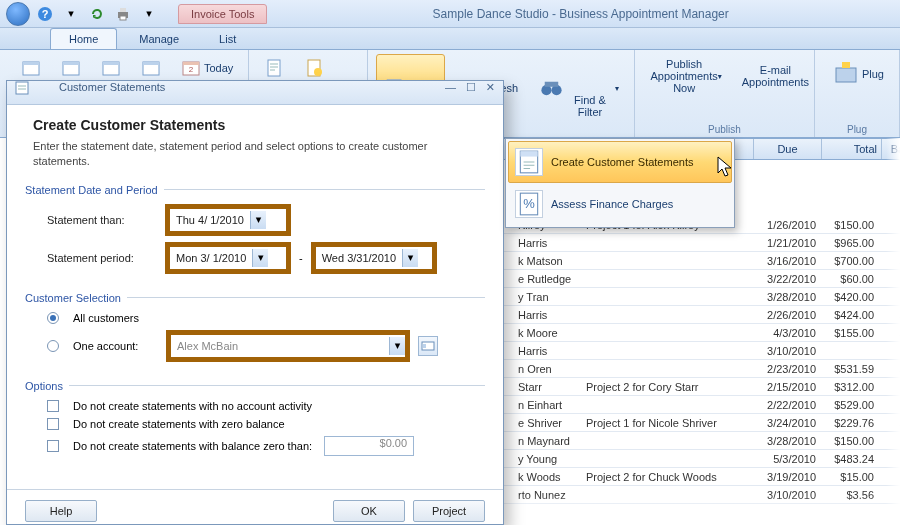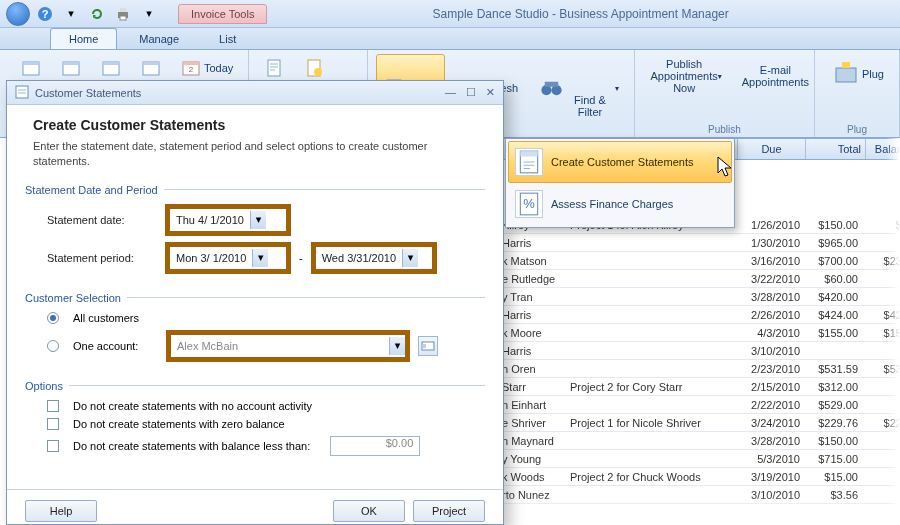--- a/index.html
+++ b/index.html
@@ -31,27 +31,27 @@
   .dropdown-popup { position: absolute; left: 505px; top: 138px; width: 230px; background: #f5f7fa; border: 1px solid #8a9fb9; box-shadow: 3px 4px 8px rgba(0,0,0,0.25); padding: 2px; z-index: 200; }
   .dd-item { display: flex; align-items: center; gap: 8px; padding: 6px 6px; border: 1px solid transparent; border-radius: 2px; color: #1a3e6f; }
   .dd-item.highlight { background: linear-gradient(#fff1c0,#ffd974,#ffc65a); border: 1px solid #dba748; color: #3a2a00; }
   .dd-icon { width: 28px; height: 28px; display: flex; align-items: center; justify-content: center; background: #fff; border: 1px solid #c3d0e0; }
 
   .cursor { position: absolute; left: 717px; top: 156px; z-index: 300; }
 
   .grid-wrap { position: absolute; left: 0; right: 0; top: 138px; bottom: 0; background: #fff; }
   .grid-head { display: flex; height: 22px; background: linear-gradient(#eaf2fb,#d2e2f5); border-top: 1px solid #8aabd2; border-bottom: 1px solid #8aabd2; }
   .gh { border-right: 1px solid #a9c1dd; color: #1a3e6f; font-size: 11px; display: flex; align-items: center; justify-content: center; padding: 0 4px; white-space: nowrap; overflow: hidden; }
-  .col-cust{width:68px;} .col-proj{width:168px;} .col-due{width:68px;justify-content:center;} .col-total{width:60px;justify-content:flex-end;} .col-bal{width:42px;justify-content:flex-end;}
+  .col-cust{width:68px;margin-left:16px;} .col-proj{width:168px;} .col-due{width:68px;justify-content:center;} .col-total{width:60px;justify-content:flex-end;} .col-bal{width:42px;justify-content:flex-end;}
   .grid-rows { }
   .gr { display: flex; height: 18px; border-bottom: 1px solid #e2e9f2; font-size: 11px; color: #333; }
   .gc { overflow: hidden; white-space: nowrap; display: flex; align-items: center; } 
 
   .dialog { position: absolute; left: 6px; top: 80px; width: 498px; height: 445px; background: #fff; border: 1px solid #7b98bb; box-shadow: 6px 8px 14px rgba(0,0,0,0.25); z-index: 100; display: flex; flex-direction: column; }
-  .dlg-title { height: 24px; background: linear-gradient(#e9f1fb,#d7e5f5); display: flex; align-items: center; padding: 0 8px; color: #3c5a80; border-bottom: 1px solid #b4c8df; }
+  .dlg-title { height: 24px; background: linear-gradient(#e9f1fb,#d7e5f5); display: flex; align-items: flex-start; padding: 0 8px; color: #3c5a80; border-bottom: 1px solid #b4c8df; gap: 24px; }
   .dlg-title-spacer { flex: 1; }
   .dlg-title-btns { display: flex; gap: 10px; color: #4a6a90; }
   .dlg-head { padding: 12px 26px 8px; }
   .dlg-head h2 { font-size: 14px; font-weight: bold; color: #222; margin-bottom: 6px; }
   .dlg-head p { font-size: 11px; color: #444; line-height: 1.4; }
   .fieldset { margin: 6px 18px; }
   .legend { color: #2d55a5; font-size: 11px; display: flex; align-items: center; gap: 6px; margin-bottom: 8px; }
   .legend::after { content: ""; flex: 1; height: 1px; background: #c8d4e2; }
   .frow { display: flex; align-items: center; margin: 6px 0 6px 22px; gap: 8px; }
   .flabel { width: 110px; color: #222; }
@@ -268,21 +268,21 @@
         <div class="gr" style="padding-left: 8px;">
           <div class="gc col-cust">Kilroy</div>
           <div class="gc col-proj">Project 1 for Alex Kilroy</div>
           <div class="gc col-due" style="justify-content:flex-end;padding-right:6px;">1/26/2010</div>
           <div class="gc col-total" style="justify-content:flex-end;padding-right:8px;">$150.00</div>
           <div class="gc col-bal" style="justify-content:flex-end;">$0</div>
         </div>
         <div class="gr" style="padding-left: 8px;">
           <div class="gc col-cust">Harris</div>
           <div class="gc col-proj"></div>
-          <div class="gc col-due" style="justify-content:flex-end;padding-right:6px;">1/30/2010</div>
+          <div class="gc col-due" style="justify-content:flex-end;padding-right:6px;">1/21/2010</div>
           <div class="gc col-total" style="justify-content:flex-end;padding-right:8px;">$965.00</div>
           <div class="gc col-bal" style="justify-content:flex-end;"></div>
         </div>
         <div class="gr" style="padding-left: 8px;">
           <div class="gc col-cust">k Matson</div>
           <div class="gc col-proj"></div>
           <div class="gc col-due" style="justify-content:flex-end;padding-right:6px;">3/16/2010</div>
           <div class="gc col-total" style="justify-content:flex-end;padding-right:8px;">$700.00</div>
           <div class="gc col-bal" style="justify-content:flex-end;">$238</div>
         </div>
@@ -353,21 +353,21 @@
           <div class="gc col-cust">n Maynard</div>
           <div class="gc col-proj"></div>
           <div class="gc col-due" style="justify-content:flex-end;padding-right:6px;">3/28/2010</div>
           <div class="gc col-total" style="justify-content:flex-end;padding-right:8px;">$150.00</div>
           <div class="gc col-bal" style="justify-content:flex-end;"></div>
         </div>
         <div class="gr" style="padding-left: 8px;">
           <div class="gc col-cust">y Young</div>
           <div class="gc col-proj"></div>
           <div class="gc col-due" style="justify-content:flex-end;padding-right:6px;">5/3/2010</div>
-          <div class="gc col-total" style="justify-content:flex-end;padding-right:8px;">$715.00</div>
+          <div class="gc col-total" style="justify-content:flex-end;padding-right:8px;">$483.24</div>
           <div class="gc col-bal" style="justify-content:flex-end;"></div>
         </div>
         <div class="gr" style="padding-left: 8px;">
           <div class="gc col-cust">k Woods</div>
           <div class="gc col-proj">Project 2 for Chuck Woods</div>
           <div class="gc col-due" style="justify-content:flex-end;padding-right:6px;">3/19/2010</div>
           <div class="gc col-total" style="justify-content:flex-end;padding-right:8px;">$15.00</div>
           <div class="gc col-bal" style="justify-content:flex-end;"></div>
         </div>
         <div class="gr" style="padding-left: 8px;">
@@ -424,21 +424,21 @@
     </div>
   </div>
   <div class="dlg-head">
     <h2>Create Customer Statements</h2>
     <p>Enter the statement date, statement period and select options to create customer statements.</p>
   </div>
 
   <div class="fieldset">
     <div class="legend">Statement Date and Period</div>
     <div class="frow">
-      <div class="flabel">Statement date:</div>
+      <div class="flabel">Statement than:</div>
       <div class="combo" style="width:126px;">
           <span>Thu    4/ 1/2010</span>
           <div class="combo-btn">▾</div>
         </div>
     </div>
     <div class="frow">
       <div class="flabel">Statement period:</div>
       <div class="combo" style="width:126px;">
           <span>Mon   3/ 1/2010</span>
           <div class="combo-btn">▾</div>
@@ -478,22 +478,22 @@
     <div class="frow">
       <span class="check"></span>
       <span>Do not create statements with no account activity</span>
     </div>
     <div class="frow">
       <span class="check"></span>
       <span>Do not create statements with zero balance</span>
     </div>
     <div class="frow">
       <span class="check"></span>
-      <span>Do not create statements with balance less than:</span>
-      <div class="txtbox" style="width:90px;margin-left:12px;">$0.00</div>
+      <span>Do not create statements with balance zero than:</span>
+      <div class="txtbox" style="width:90px;margin-left:4px;">$0.00</div>
     </div>
   </div>
 
   <div class="dlg-foot">
     <div class="btn">Help</div>
     <div class="spacer"></div>
     <div class="btn">OK</div>
     <div class="btn">Project</div>
   </div>
 </div>

